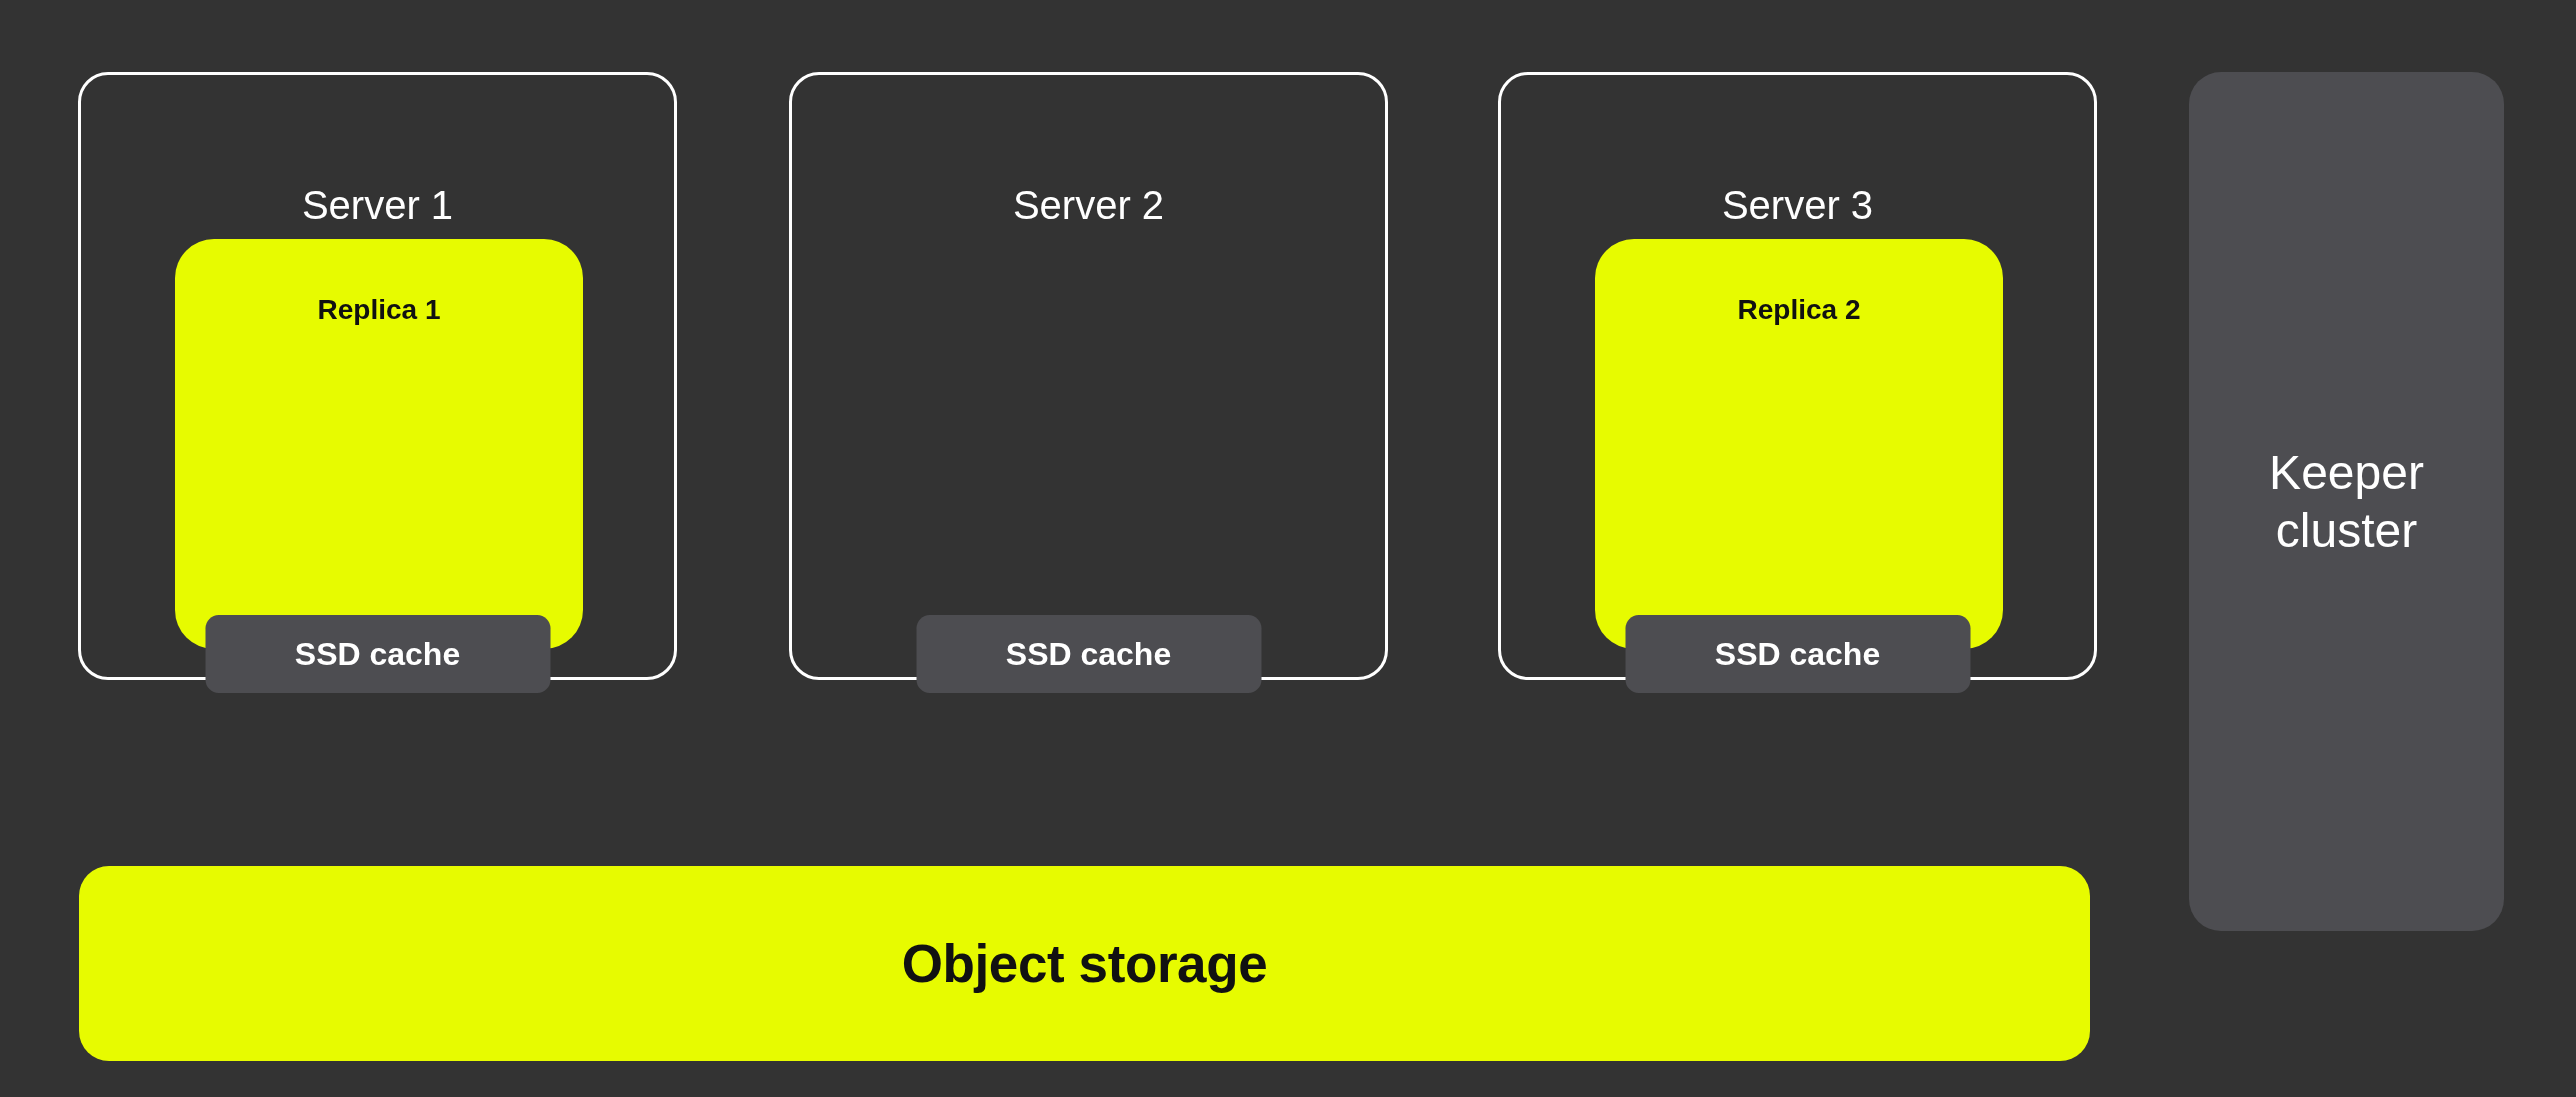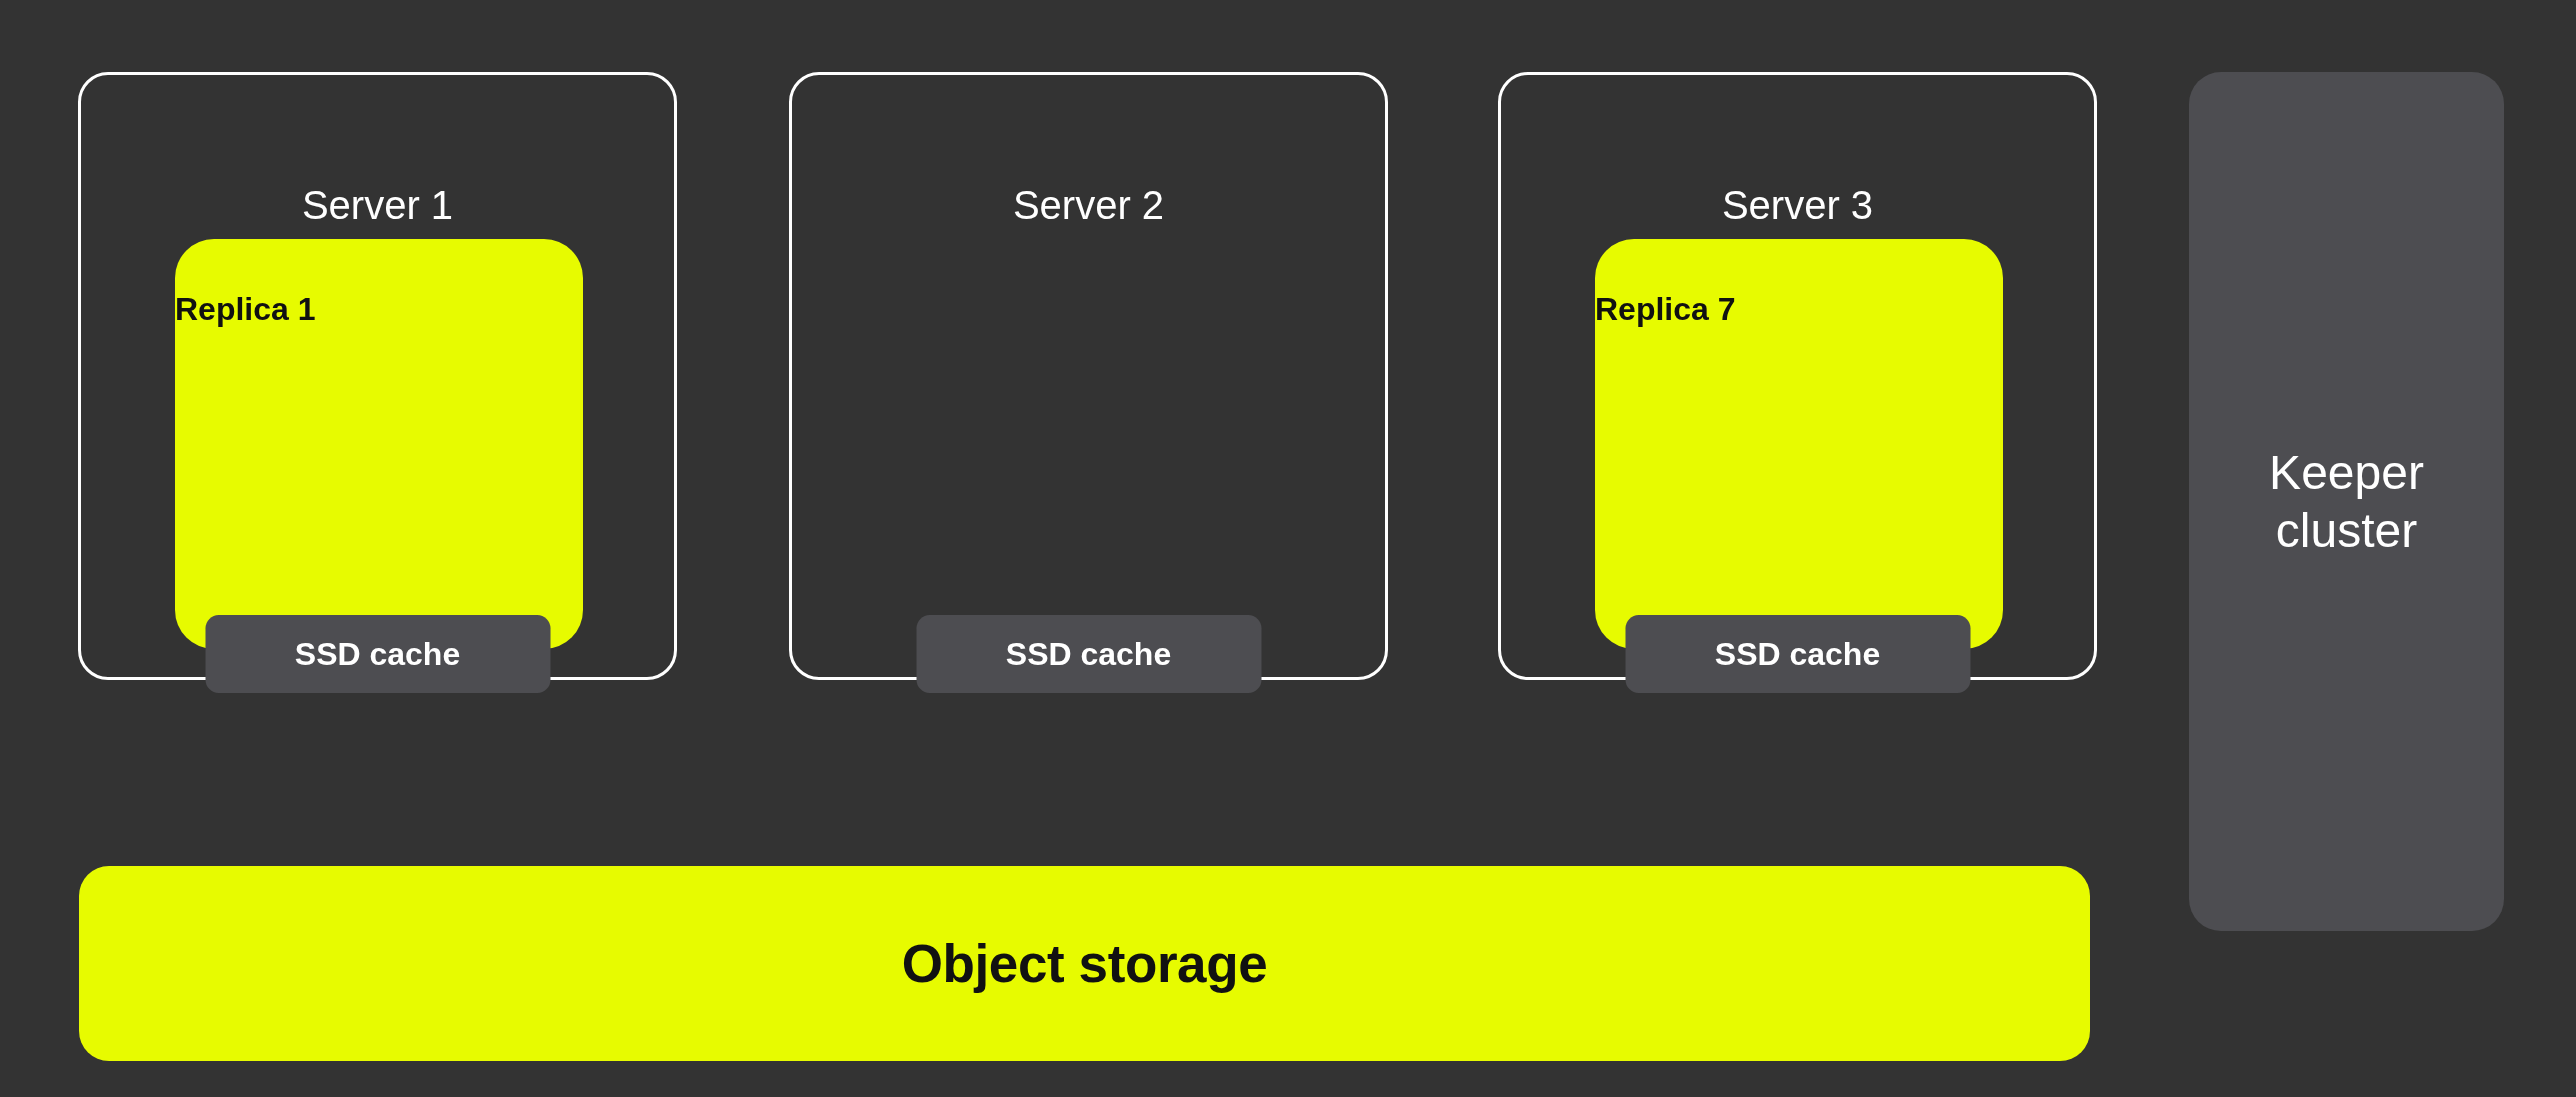--- a/index.html
+++ b/index.html
@@ -43,22 +43,23 @@
     width: 408px;
     height: 410px;
     background: var(--box-yellow, #E7FB00);
     border-radius: 39px;
   }
   .replica-label {
     position: absolute;
     top: 53px;
     left: 0;
     right: 0;
+    text-align: center;
     color: var(--text-dark, #111111);
-    font-size: 32px;
+    font-size: 28px;
     font-weight: 700;
     line-height: 35px;
   }
   .ssd-badge {
     position: absolute;
     left: 50%;
     transform: translateX(-50%);
     top: 540px;
     width: 345px;
     height: 78px;
@@ -126,21 +127,21 @@
   <section class="server s2">
     <div class="server-label">Server 2</div>
     <div class="ssd-badge">
       <span>SSD cache</span>
     </div>
   </section>
 
   <section class="server s3">
     <div class="server-label">Server 3</div>
     <div class="replica">
-      <div class="replica-label">Replica 7</div>
+      <div class="replica-label">Replica 2</div>
     </div>
     <div class="ssd-badge">
       <span>SSD cache</span>
     </div>
   </section>
 
   <div class="object-storage">
     <span>Object storage</span>
   </div>
 

